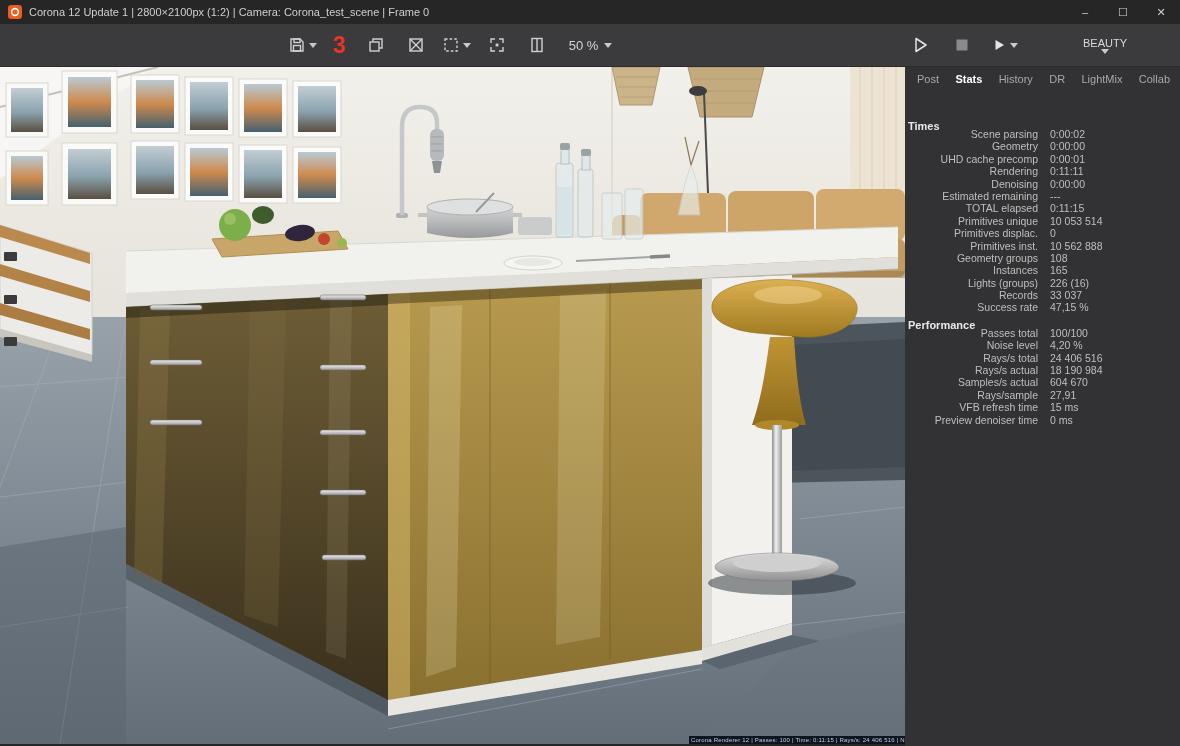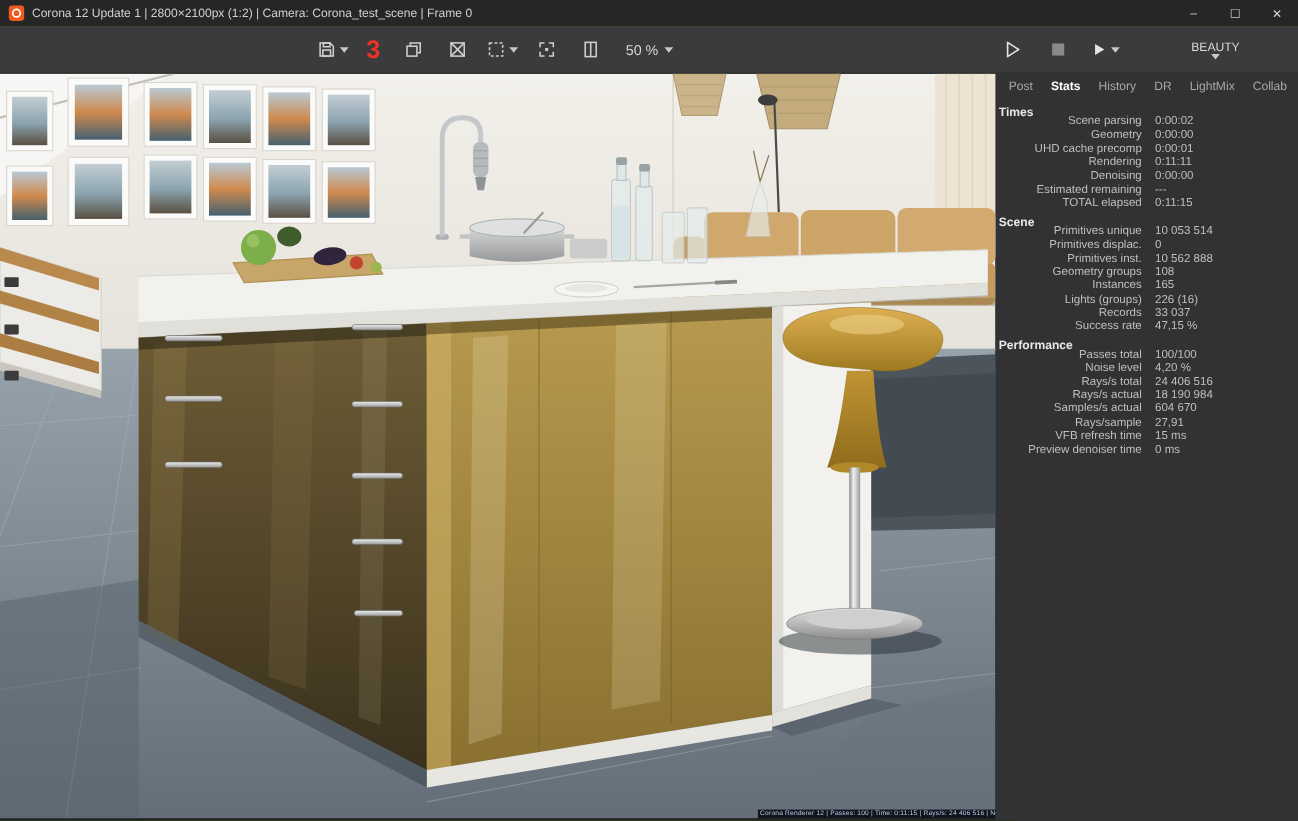--- a/index.html
+++ b/index.html
@@ -1,18 +1,18 @@
 <!DOCTYPE html>
 <html><head>
 <meta charset="utf-8">
 <style>
   * { margin:0; padding:0; box-sizing:border-box; }
   html,body { width:1180px; height:746px; overflow:hidden; background:#1e1e1e;
               font-family:"Liberation Sans", sans-serif; }
-  .window { width:1180px; height:746px; display:flex; flex-direction:column; background:#4d7c0f; }
+  .window { width:1180px; height:746px; display:flex; flex-direction:column; background:#a16207; }
 
   
   .titlebar { height:24px; background:#262626; display:flex; align-items:center; flex:0 0 auto; }
   .app-icon { width:14px; height:14px; margin:0 7px 0 8px; border-radius:3px; background:#ee5b1e;
               display:flex; align-items:center; justify-content:center; }
   .app-icon svg { display:block; }
   .titlebar .title { font-size:11px; color:#cfcfcf; white-space:nowrap; }
   .win-controls { margin-left:auto; display:flex; height:24px; }
   .win-btn { width:38px; height:24px; display:flex; align-items:center; justify-content:center;
              color:#cfcfcf; font-size:11px; cursor:default; }
@@ -39,21 +39,21 @@
   .render-area svg { display:block; width:905px; height:677px; }
   .stamp { position:absolute; right:0; bottom:0; width:216px; height:8px; background:#10141c;
            color:#bcd0ee; font-size:6px; line-height:8px; white-space:nowrap; overflow:hidden;
            padding-left:2px; letter-spacing:.2px; }
 
   
   .side-panel { width:275px; height:679px; background:#323234; flex:0 0 auto; display:flex; flex-direction:column; }
   .tabs { display:flex; justify-content:space-between; align-items:center; padding:6px 10px 4px 12px; }
   .tab { font-size:11px; color:#a8a8a8; cursor:default;text-align:right; }
   .tab.active { color:#ffffff; font-weight:bold; }
-  .stats { padding-top:2px; }
+  .stats { padding-top:2px;margin-top:24px; }
   .section-header { font-size:11px; font-weight:bold; color:#e8e8e8; padding:5px 0 2px 3px; height:13px; line-height:13px; }
   .stat-row { display:flex; height:12.4px; line-height:12.4px; font-size:10.5px; }
   .stat-label { flex:0 0 133px; text-align:right; color:#bfbfbf; }
   .stat-value { margin-left:12px; color:#bfbfbf; white-space:nowrap; }
 </style>
 </head>
 <body>
 
 <div class="window">
 
@@ -453,21 +453,20 @@
             <span class="stat-value">0:00:00</span>
           </div>
           <div class="stat-row">
             <span class="stat-label">Estimated remaining</span>
             <span class="stat-value">---</span>
           </div>
           <div class="stat-row">
             <span class="stat-label">TOTAL elapsed</span>
             <span class="stat-value">0:11:15</span>
           </div>
-          <div class="section-header">Scene</div>
           <div class="stat-row">
             <span class="stat-label">Primitives unique</span>
             <span class="stat-value">10 053 514</span>
           </div>
           <div class="stat-row">
             <span class="stat-label">Primitives displac.</span>
             <span class="stat-value">0</span>
           </div>
           <div class="stat-row">
             <span class="stat-label">Primitives inst.</span>

